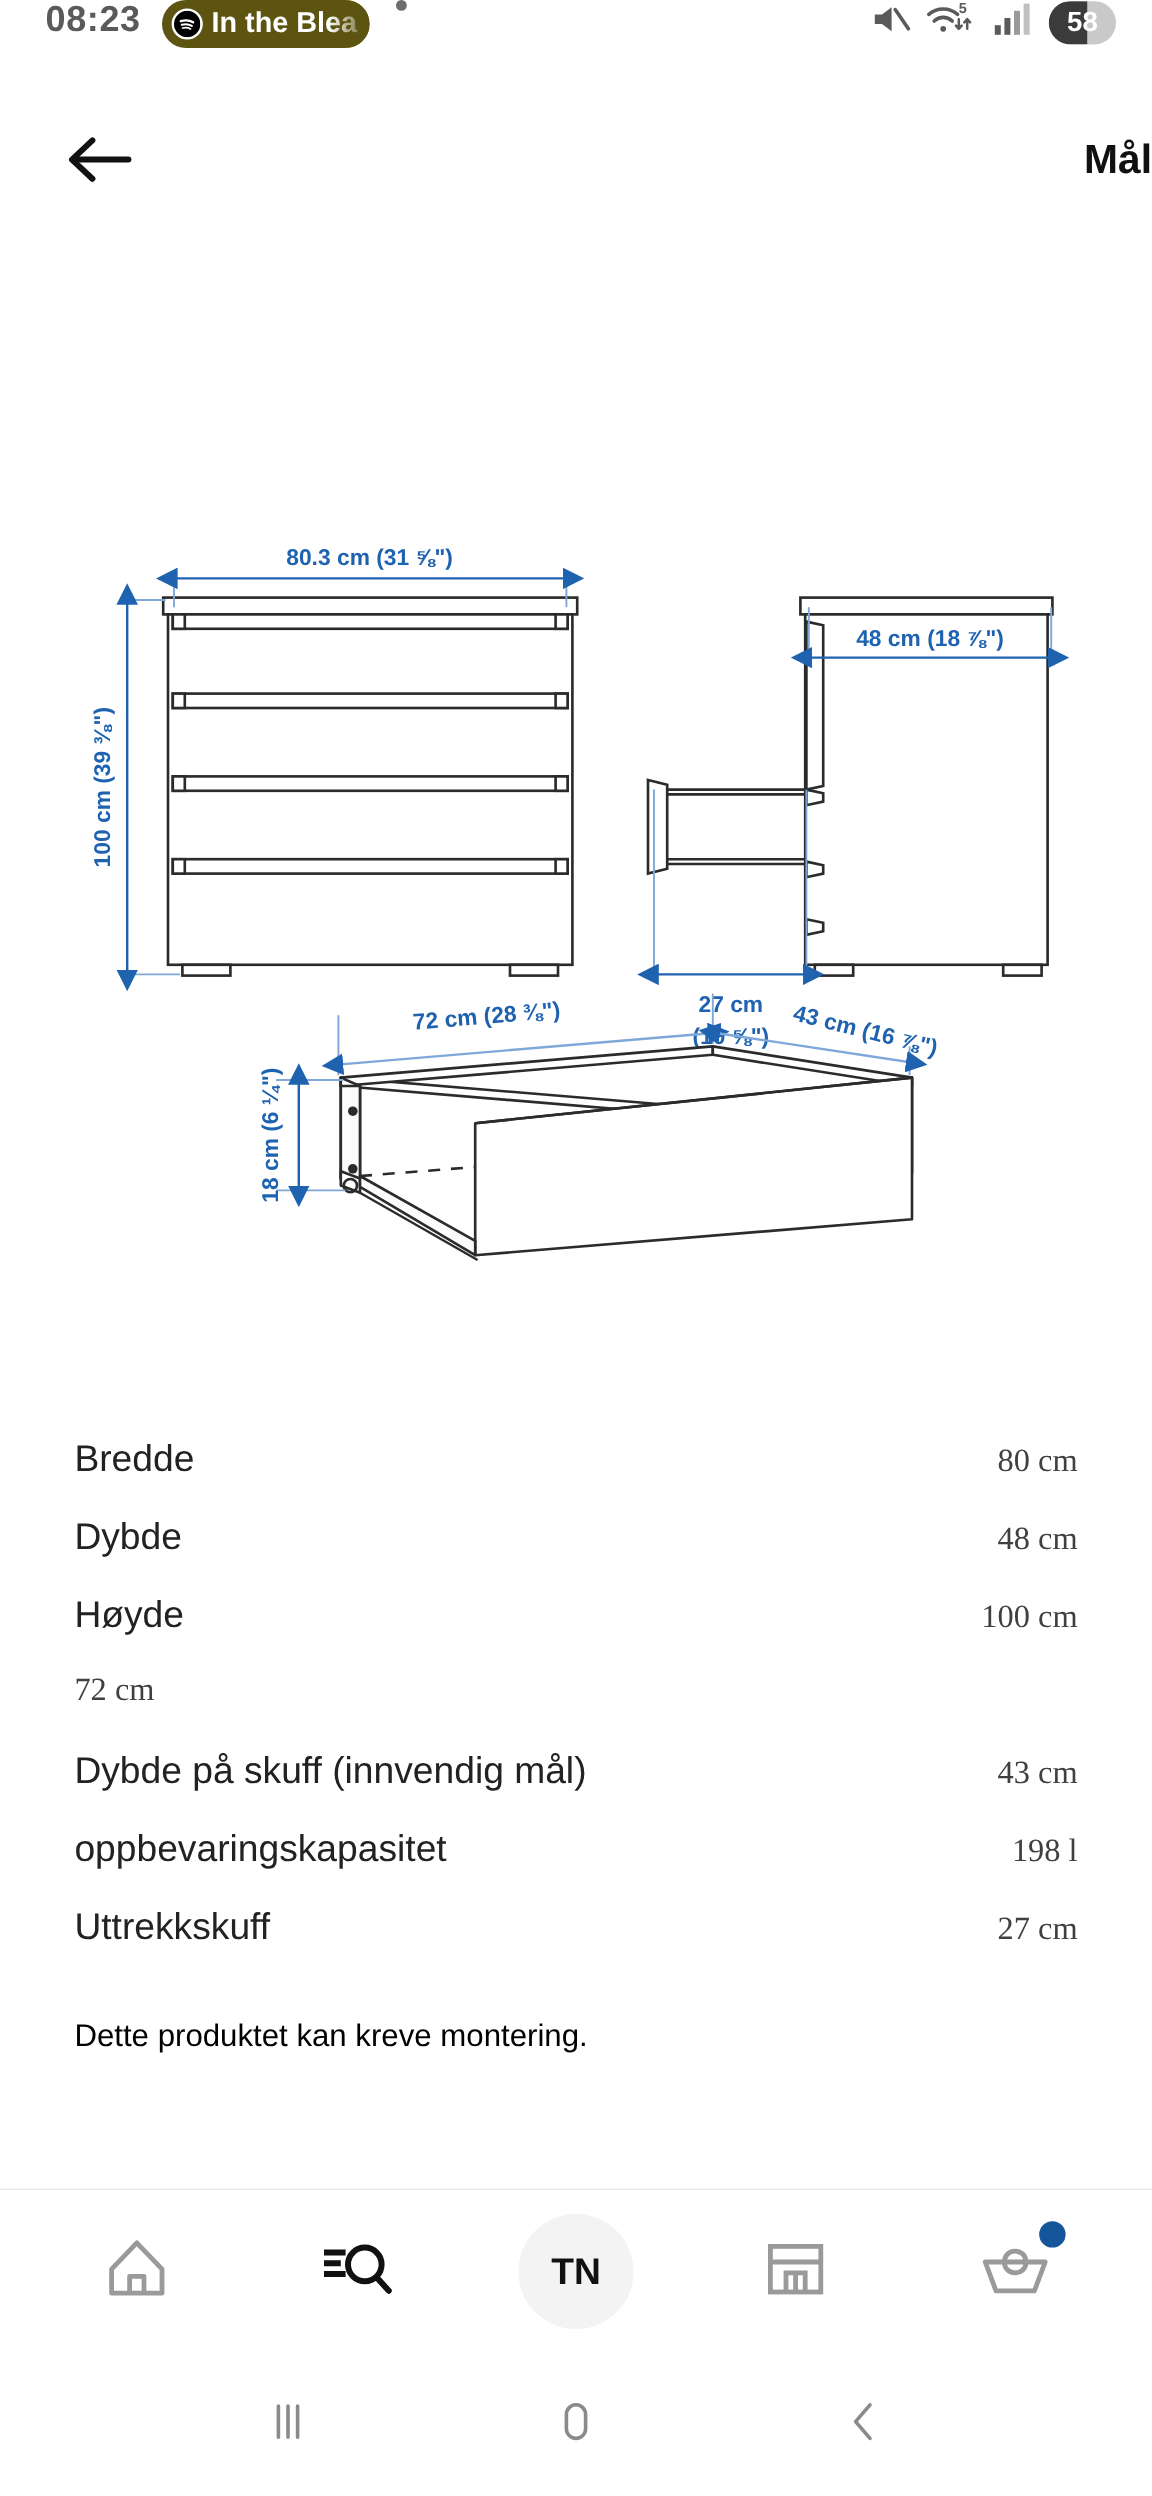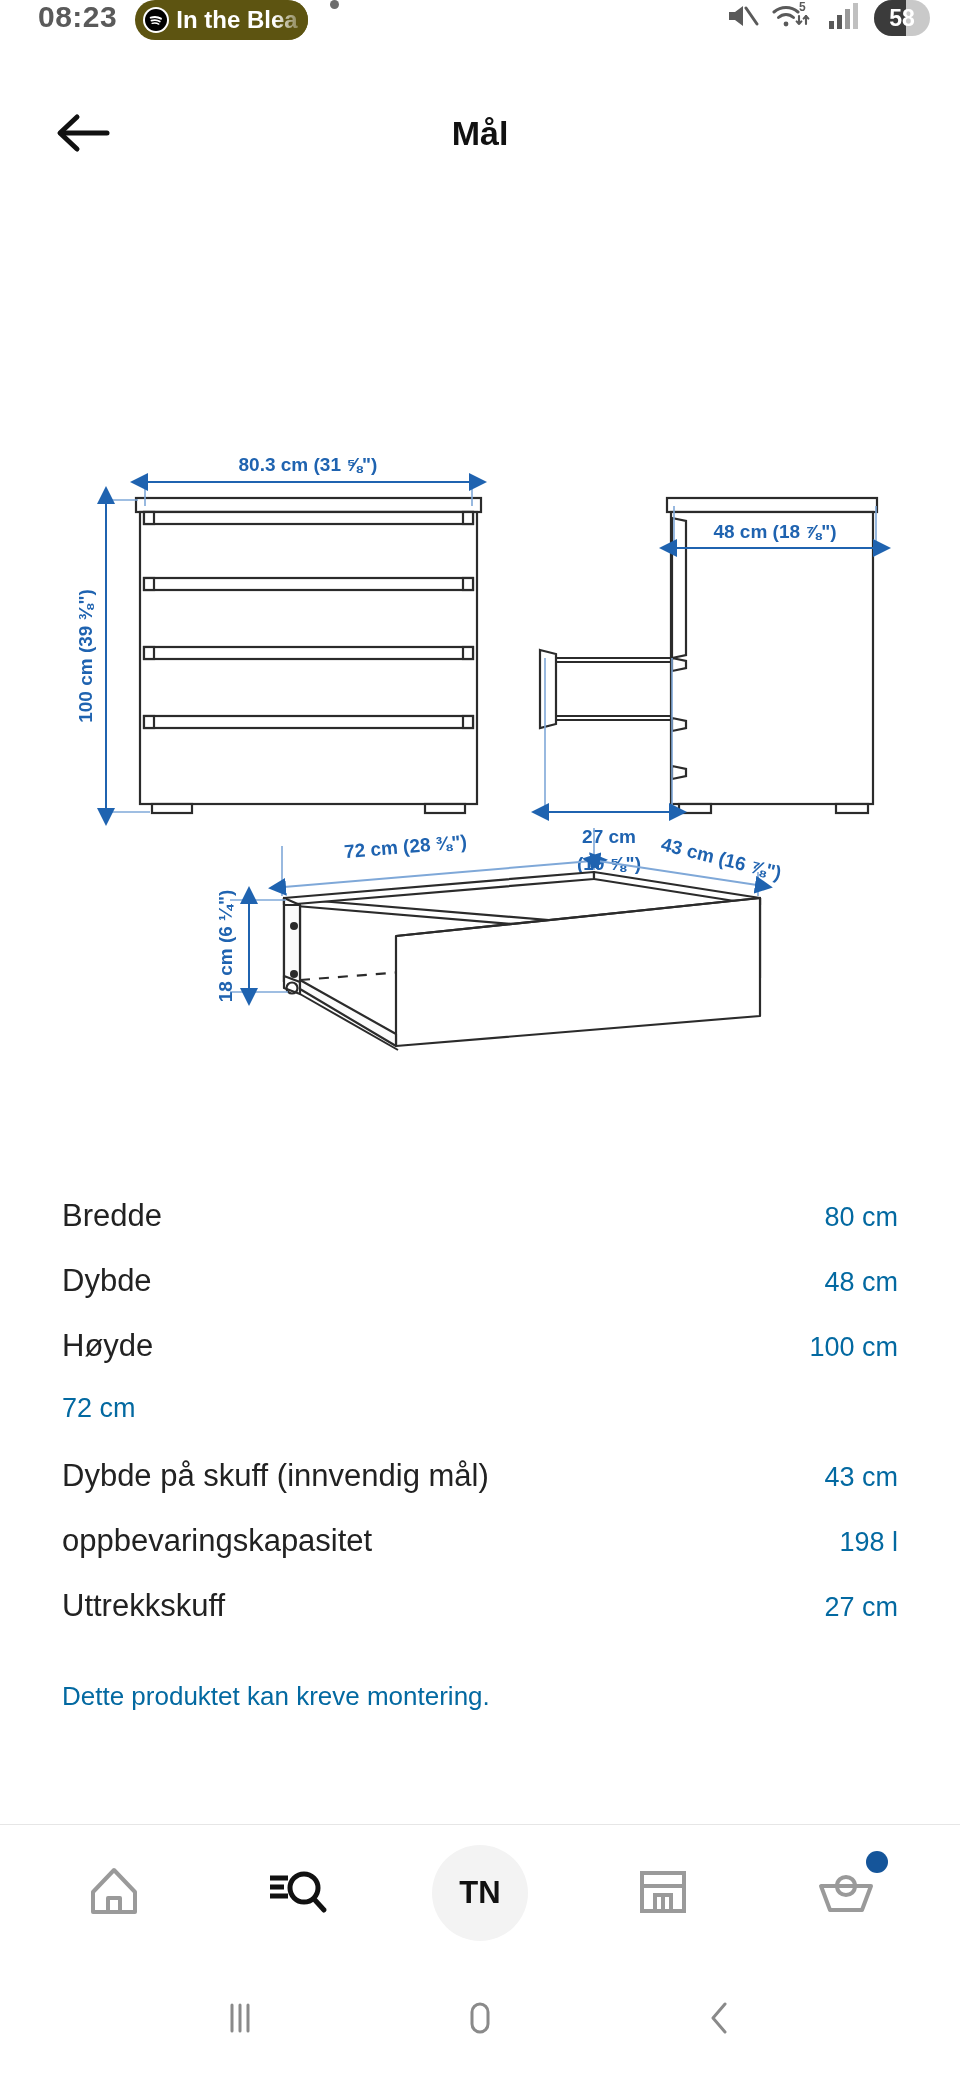--- a/index.html
+++ b/index.html
@@ -98,21 +98,21 @@
   }
   .back-btn {
     width: 92px; height: 92px;
     margin-left: 38px;
     display: flex; align-items: center; justify-content: center;
     cursor: pointer;
   }
   .appbar-title {
     position: absolute;
     left: 0; right: 0;
-    text-align: center;
+    text-align: right;
     font-size: 34px;
     font-weight: 700;
     color: #111111;
     pointer-events: none;
   }
 
   
   .drawing-area {
     width: 960px;
     height: 1010px;
@@ -130,28 +130,29 @@
     justify-content: space-between;
     height: 65px;
   }
   .spec-label {
     font-size: 31px;
     color: #222222;
     font-weight: 400;
   }
   .spec-value {
     font-size: 27px;
-    color: #0369a1;
+    color: #404040;
     font-weight: 400;
     white-space: nowrap;
+    font-family: Liberation Serif, serif;
   }
   .note {
     padding: 28px 62px 0 62px;
     font-size: 26px;
-    color: #0369a1;
+    color: #000000;
   }
 
   
   .bottomnav {
     position: absolute;
     left: 0; right: 0;
     bottom: 120px;
     height: 136px;
     background: #ffffff;
     border-top: 1px solid #e6e6e6;

